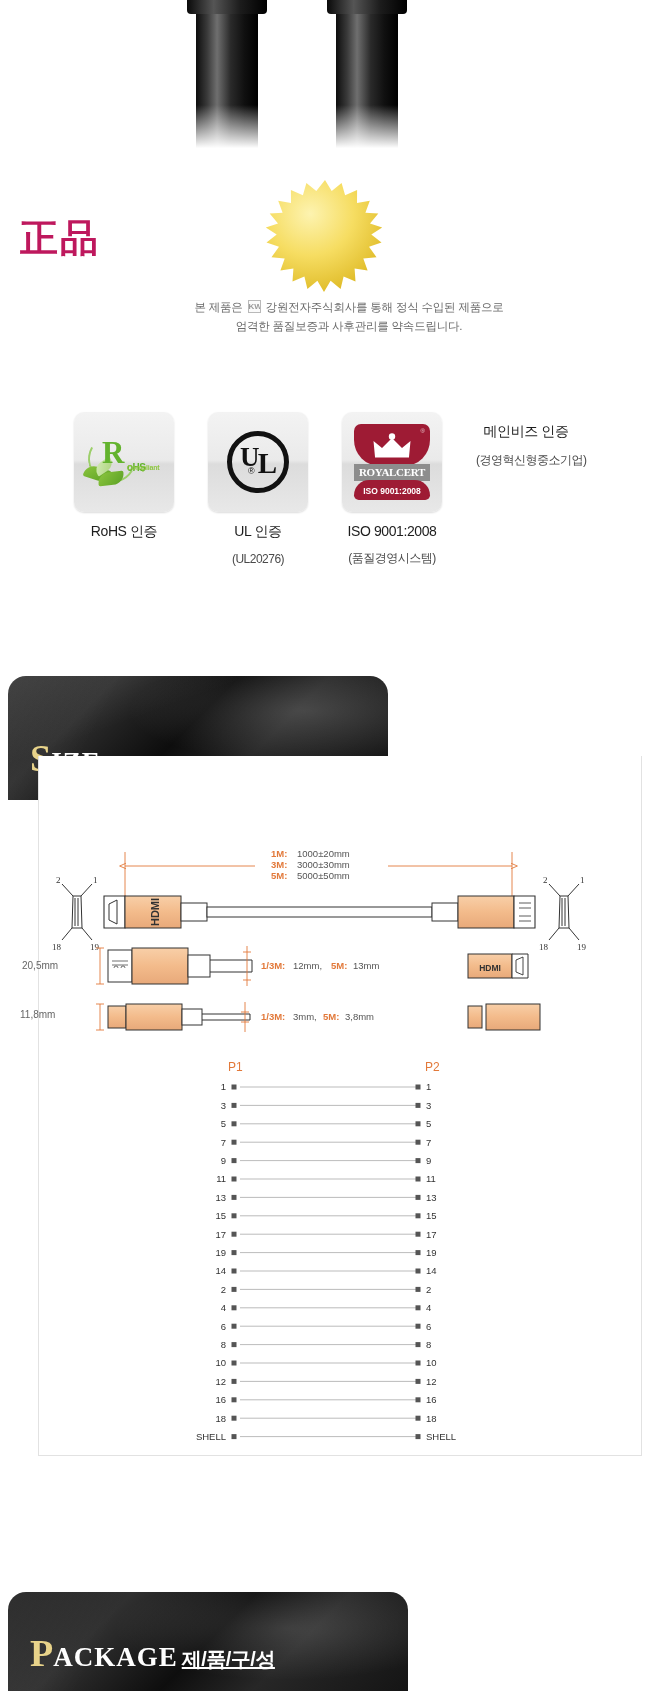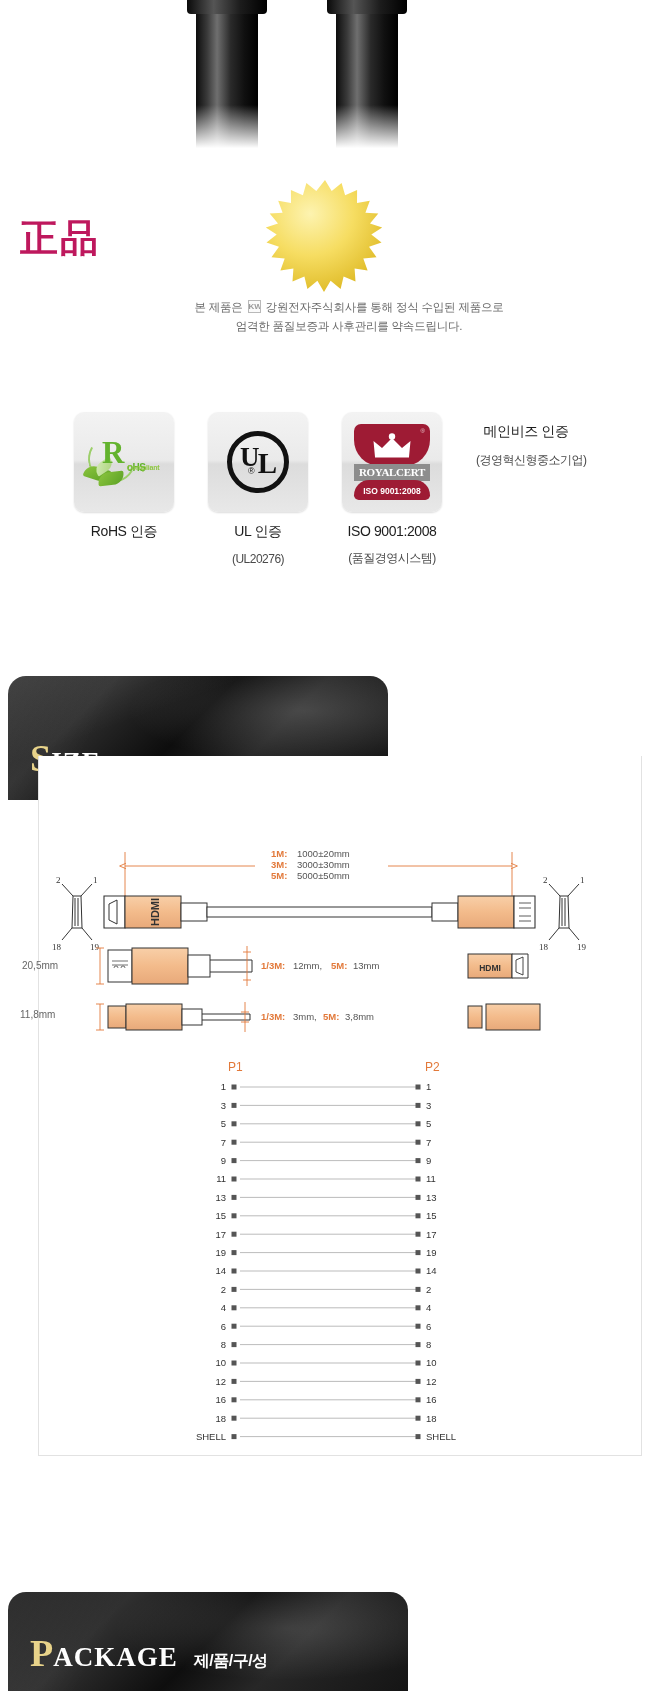--- a/index.html
+++ b/index.html
@@ -157,21 +157,21 @@
       linear-gradient(118deg, rgba(255,255,255,.08) 0%, rgba(255,255,255,0) 26%),
       radial-gradient(ellipse at 70% 30%, rgba(255,255,255,.14) 0%, rgba(255,255,255,0) 44%),
       linear-gradient(135deg,#1d1d1d 0%,#303030 24%,#0e0e0e 48%,#272727 66%,#121212 100%);
     border-radius:18px 18px 0 0;
   }
   .pkg-hdr-txt{ position:absolute; left:22px; top:44px; display:flex; align-items:baseline; }
   .pkg-p{ font-size:38px; font-weight:bold; color:#e8d38a; line-height:.9;
           font-family:"Liberation Serif", serif; }
   .pkg-rest{ font-size:27px; font-weight:bold; color:#ffffff; letter-spacing:1px;
              font-family:"Liberation Serif", serif;text-align:right; }
-  .pkg-kr{ margin-left:16px; font-size:16px; font-weight:bold; color:#ffffff; letter-spacing:-.5px; }
+  .pkg-kr{ margin-left:4px; font-size:20px; font-weight:bold; color:#ffffff; letter-spacing:-.5px;text-decoration:underline; }
 </style>
 </head>
 <body>
 
 <div class="photo-strip">
   <div class="cable-plug plug-a"></div>
   <div class="cable-plug plug-b"></div>
   <div class="photo-fade"></div>
 </div>
 

